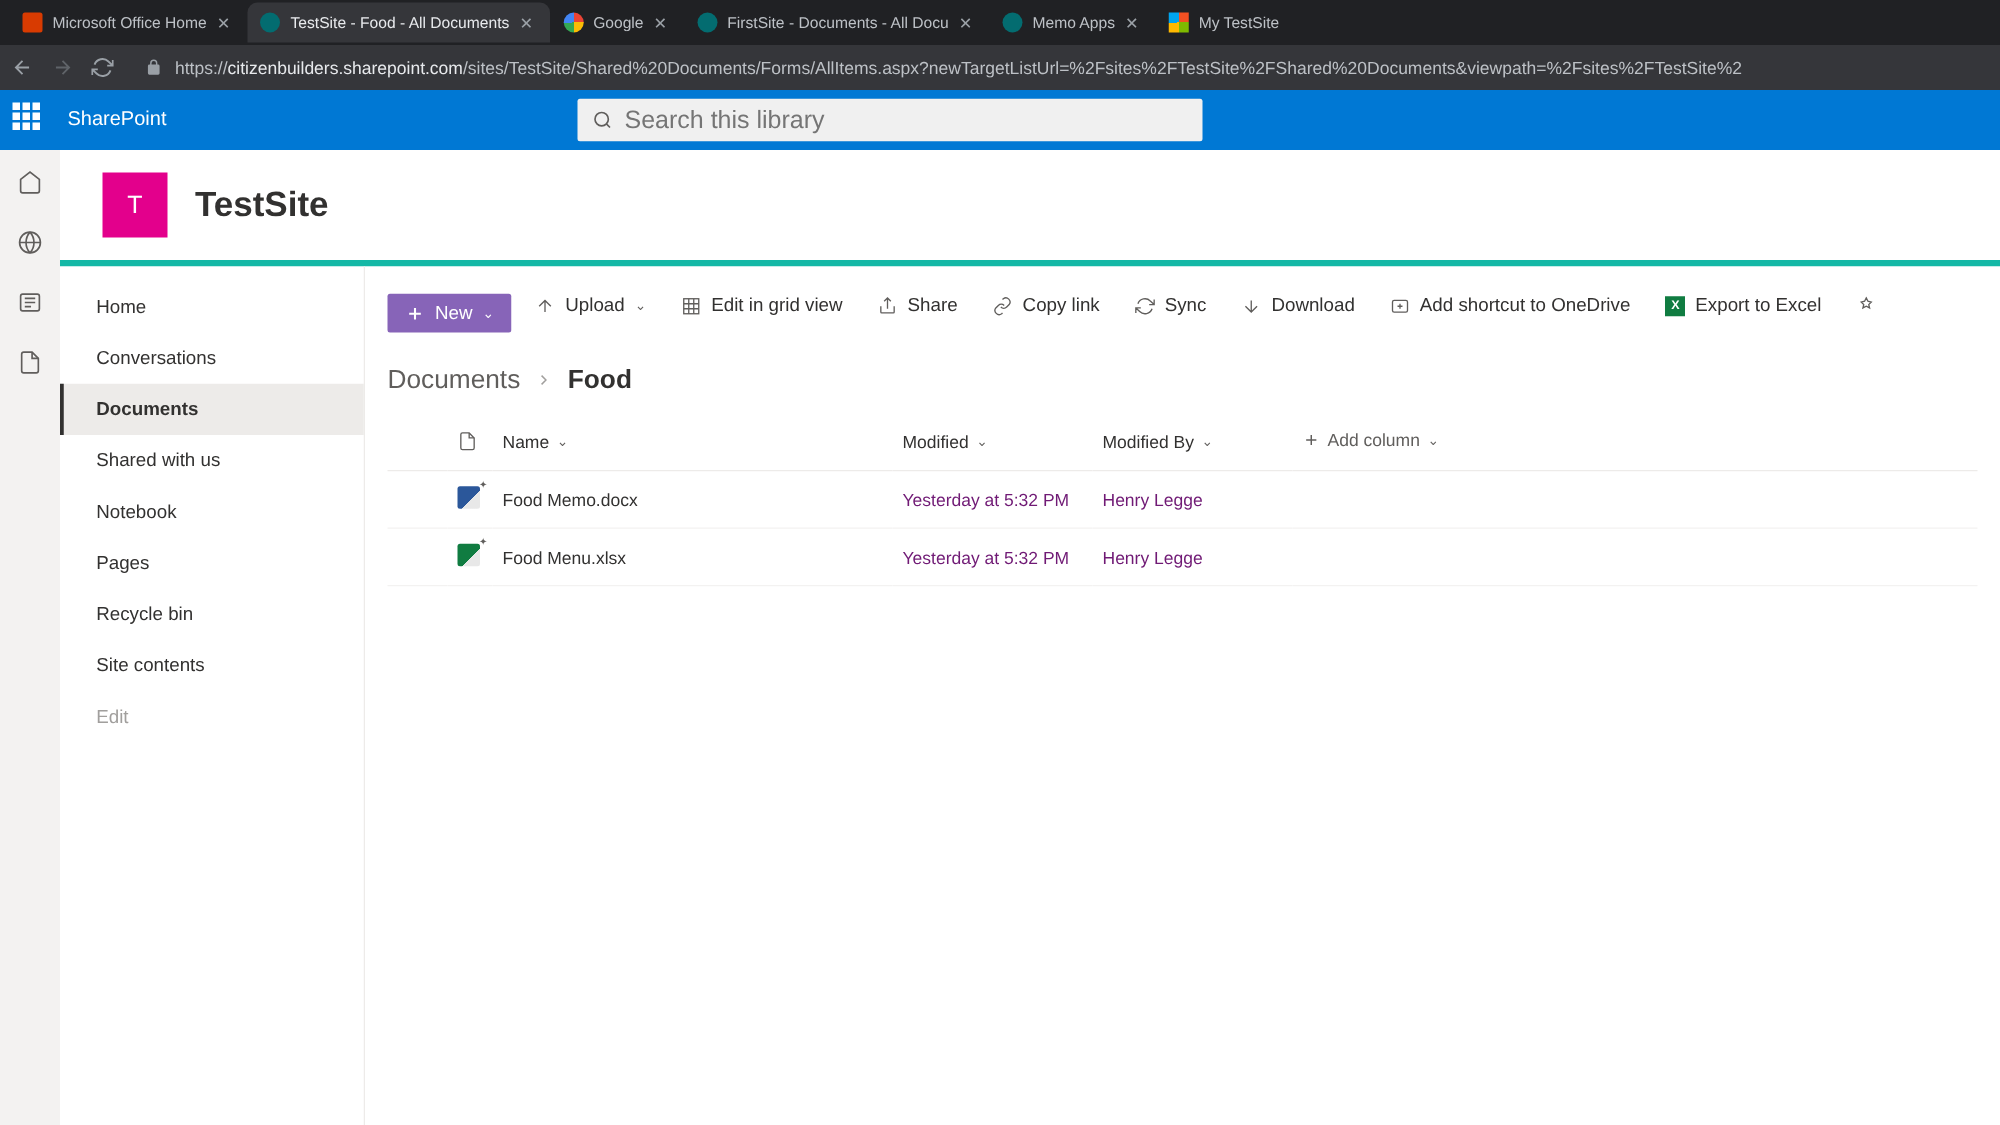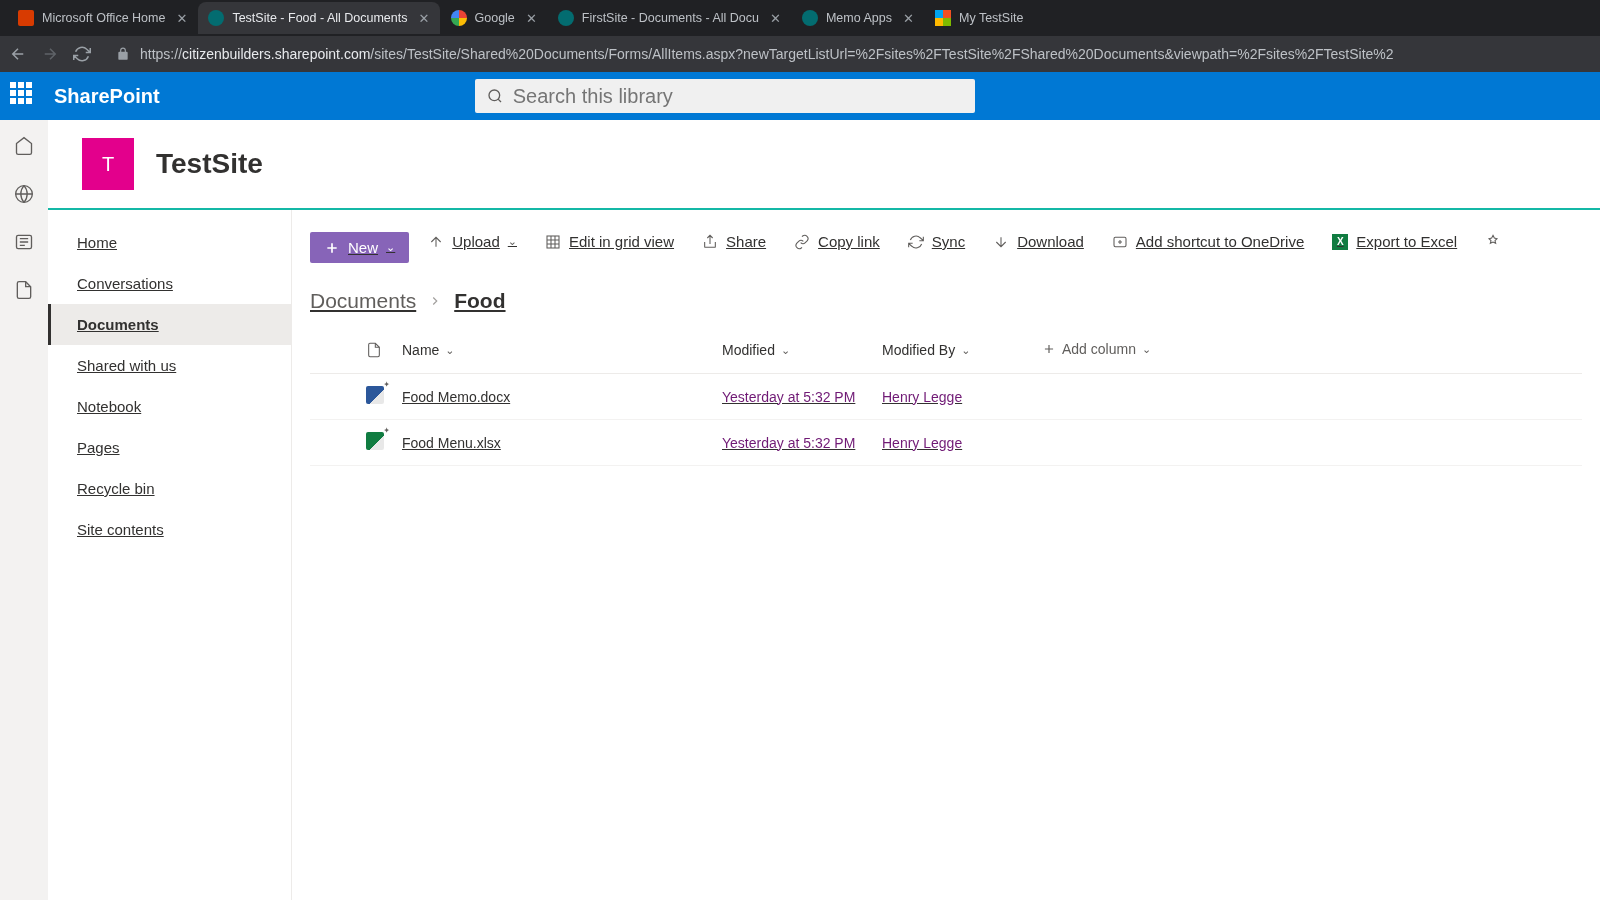--- a/index.html
+++ b/index.html
@@ -1,54 +1,54 @@
 <!DOCTYPE html>
 <html><head>
 <meta charset="utf-8">
 <style>
 * { box-sizing: border-box; margin: 0; padding: 0; }
 body { font-family: "Segoe UI", Arial, sans-serif; font-size: 14px; color: #323130; background: #fff; overflow: hidden; }
 
 
-.browser-tabs { background: #202124; display: flex; align-items: center; height: 36px; padding: 0 8px; gap: 1px; text-align: right; }
+.browser-tabs { background: #202124; display: flex; align-items: center; height: 36px; padding: 0 8px; gap: 1px; }
 .tab { display: flex; align-items: center; gap: 8px; padding: 0 10px; height: 32px; color: #bdc1c6; font-size: 12.5px; max-width: 250px; border-radius: 8px 8px 0 0; cursor: pointer; }
 .tab.active { background: #35363a; color: #e8eaed; }
 .tab-favicon { width: 16px; height: 16px; flex-shrink: 0; }
 .tab-title { white-space: nowrap; overflow: hidden; text-overflow: ellipsis; flex: 1; }
 .tab-close { width: 14px; height: 14px; color: #9aa0a6; font-size: 13px; }
 .address-bar { background: #35363a; display: flex; align-items: center; height: 36px; padding: 0 8px; gap: 12px; }
 .nav-icon { color: #9aa0a6; width: 20px; height: 20px; display: flex; align-items: center; justify-content: center; }
 .nav-icon.disabled { color: #5f6368; }
 .url-bar { flex: 1; display: flex; align-items: center; gap: 10px; padding: 0 12px; color: #bdc1c6; font-size: 14px; }
 .url-host { color: #e8eaed; }
 .lock-icon { color: #9aa0a6; }
 
 
 .suite-bar { background: #0078d4; height: 48px; display: flex; align-items: center; padding: 0 10px; gap: 16px; color: #fff; }
 .waffle { width: 28px; height: 28px; display: grid; grid-template-columns: repeat(3, 6px); grid-template-rows: repeat(3, 6px); gap: 2px; cursor: pointer; }
 .waffle span { background: #fff; }
-.suite-brand { font-weight: 700; font-size: 20px; }
+.suite-brand { font-weight: 400; font-size: 16px; }
 .suite-search { margin: 0 auto; width: 500px; height: 34px; background: #f0f0f0; border-radius: 2px; display: flex; align-items: center; padding: 0 12px; gap: 10px; color: #605e5c; }
 .suite-search input { border: none; background: transparent; flex: 1; font-size: 20px; color: #323130; outline: none; }
 .search-icon { color: #605e5c; }
 
 
 .workspace { display: flex; height: calc(100vh - 120px); }
 .app-rail { width: 48px; background: #f3f2f1; display: flex; flex-direction: column; align-items: center; padding-top: 16px; gap: 28px; }
 .app-rail-icon { width: 20px; height: 20px; color: #605e5c; cursor: pointer; }
 
 .content-area { flex: 1; display: flex; flex-direction: column; }
 
 
 .site-header { display: flex; align-items: center; gap: 22px; padding: 18px 0 18px 34px; }
 .site-logo { width: 52px; height: 52px; background: #e3008c; color: #fff; display: flex; align-items: center; justify-content: center; font-size: 20px; font-weight: 400; }
 .site-title { font-size: 28px; font-weight: 600; }
 
 
-.body-split { display: flex; flex: 1; border-top: 2px solid #14b8a6; text-decoration: underline; }
+.body-split { display: flex; flex: 1; border-top: 5px solid #14b8a6; }
 .left-nav { width: 244px; border-right: 1px solid #edebe9; padding: 12px 0; }
 .left-nav-item { padding: 12px 26px; font-size: 15px; color: #323130; cursor: pointer; border-left: 3px solid transparent; }
 .left-nav-item.selected { background: #edebe9; border-left-color: #323130; font-weight: 600; }
 .left-nav-item.edit { color: #a19f9d; }
 
 .doclib { flex: 1; padding: 0; }
 
 
 .cmdbar { display: flex; align-items: center; gap: 10px; padding: 10px 18px; flex-wrap: nowrap; overflow: hidden; }
 .cmd-new { background: #8764b8; color: #fff; padding: 7px 14px; border-radius: 2px; display: flex; align-items: center; gap: 8px; font-size: 15px; cursor: pointer; margin-top: 12px; }
@@ -204,20 +204,21 @@
 
       <div class="left-nav">
         <div class="left-nav-item">Home</div>
         <div class="left-nav-item">Conversations</div>
         <div class="left-nav-item selected">Documents</div>
         <div class="left-nav-item">Shared with us</div>
         <div class="left-nav-item">Notebook</div>
         <div class="left-nav-item">Pages</div>
         <div class="left-nav-item">Recycle bin</div>
         <div class="left-nav-item">Site contents</div>
+        <div class="left-nav-item edit">Edit</div>
       </div>
 
       <div class="doclib">
 
         <div class="cmdbar">
           <div class="cmd-new">
             <svg width="16" height="16" viewBox="0 0 24 24" fill="none" stroke="currentColor" stroke-width="2.5">
                 <path d="M12 5v14M5 12h14"></path>
               </svg>
             <span>New</span>

